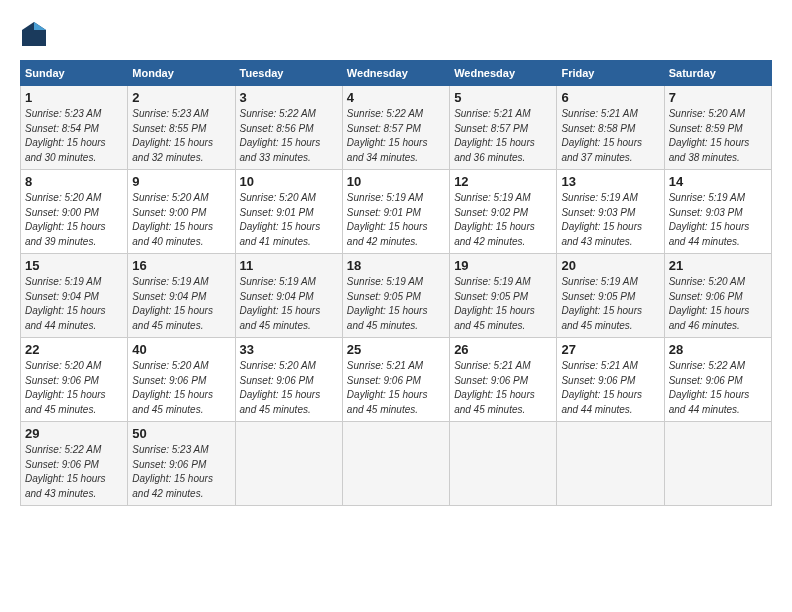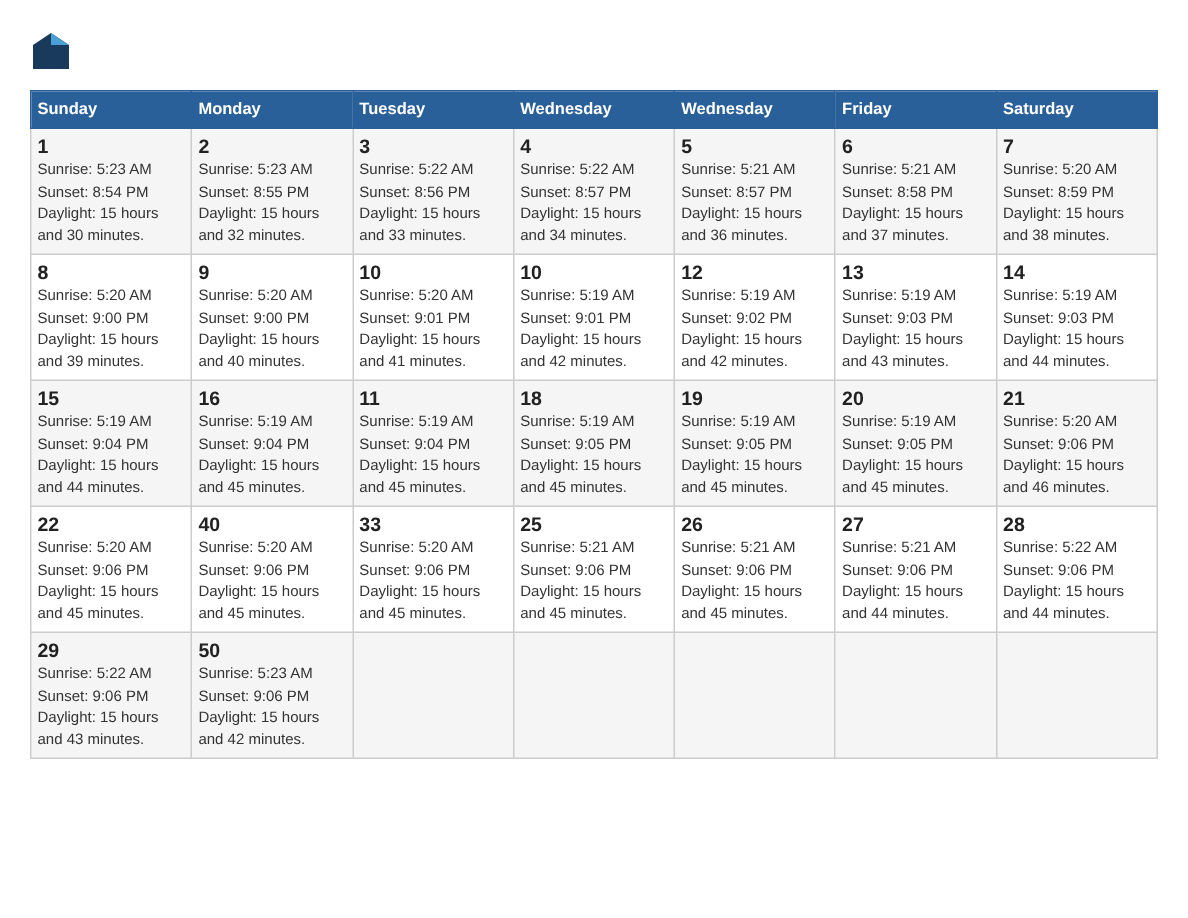--- a/index.html
+++ b/index.html
@@ -78,20 +78,21 @@
       font-size: 13px;
       font-weight: bold;
       color: #222;
       display: block;
       margin-bottom: 2px;
     }
     .day-info {
       color: #333;
       font-size: 10px;
       line-height: 1.45;
+      font-style: italic;
     }
     .empty-cell {
       background: #f5f5f5 !important;
     }
   </style>
 </head>
 <body>
 
 <div class="header-area">
   <div class="logo">

